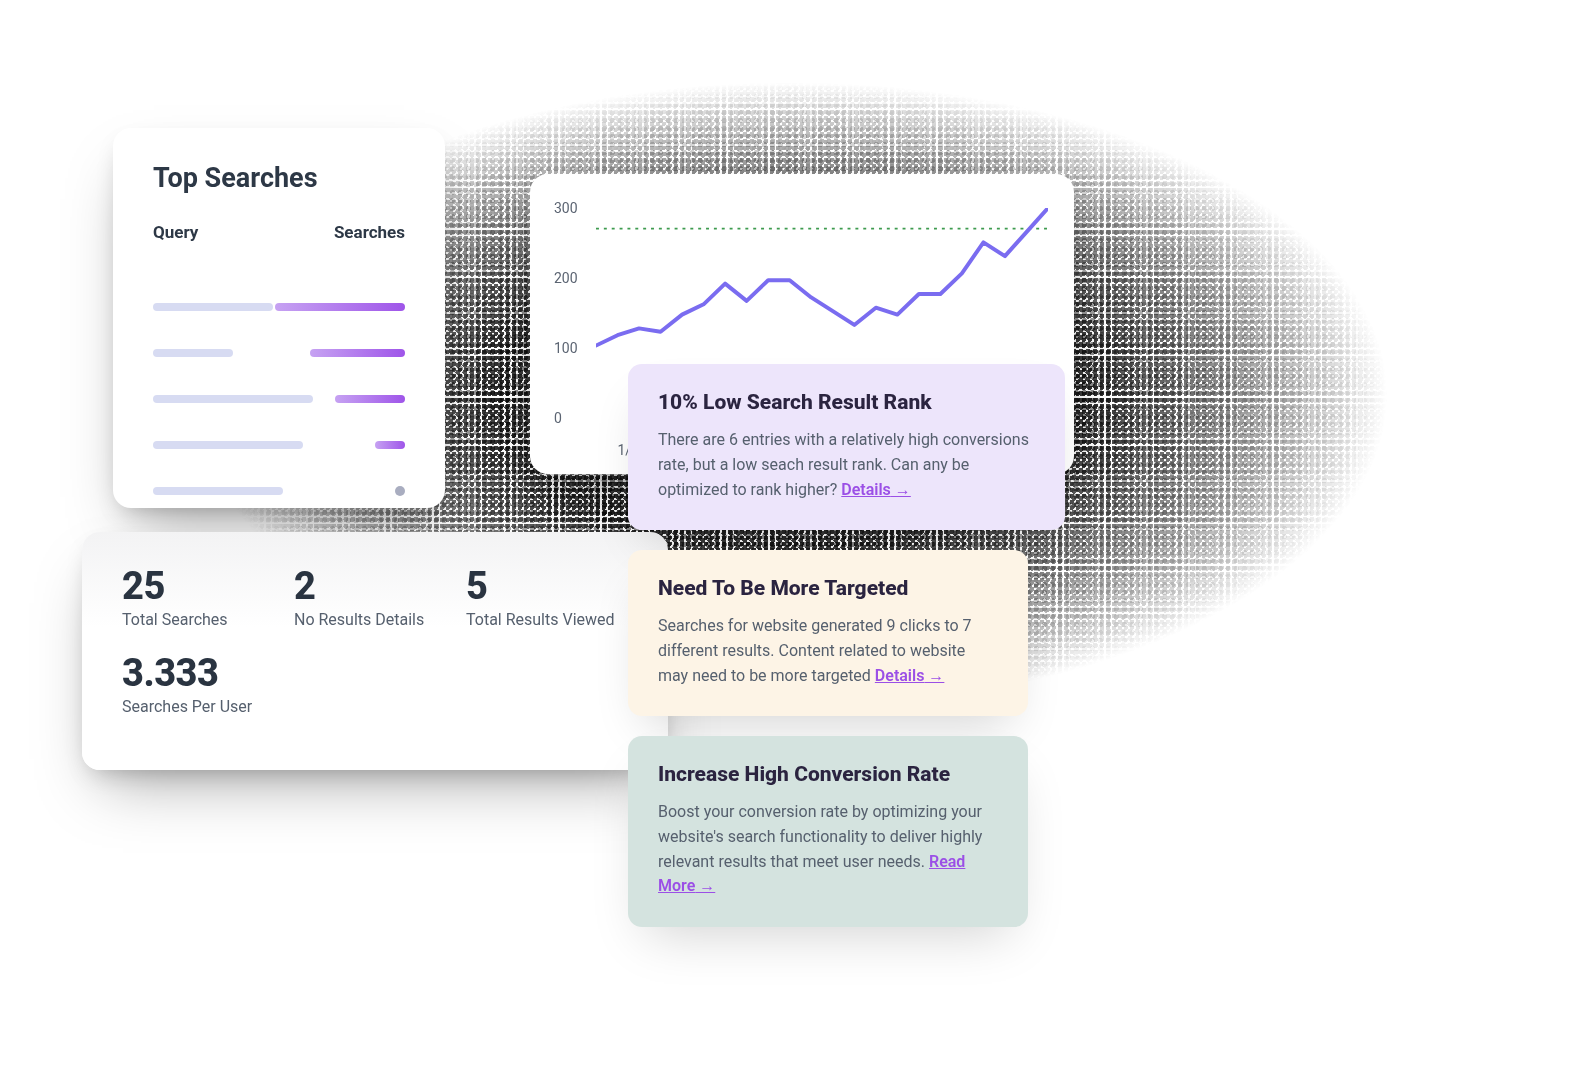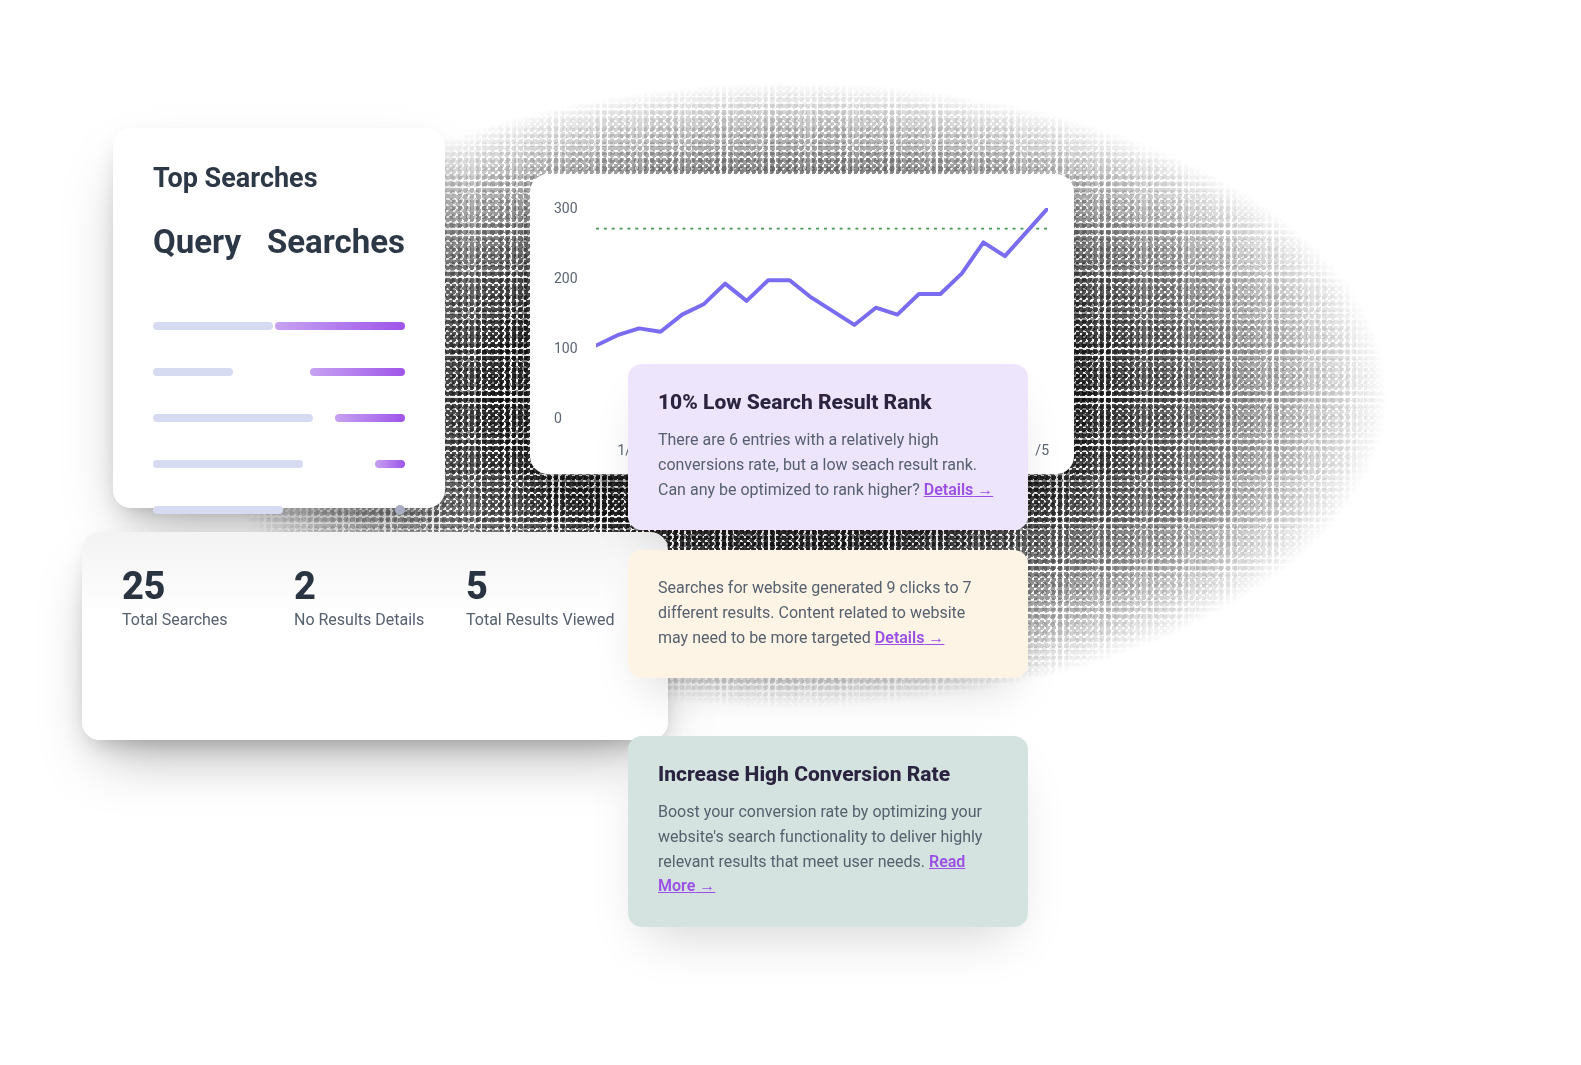--- a/index.html
+++ b/index.html
@@ -57,21 +57,21 @@
   }
   .ts-title {
     font-size: 27px;
     font-weight: 700;
     color: #2d3846;
     margin-bottom: 28px;
   }
   .ts-headers {
     display: flex;
     justify-content: space-between;
-    font-size: 33px;
+    font-size: 17px;
     font-weight: 700;
     color: #2d3846;
     margin-bottom: 42px;
   }
   .ts-row {
     display: flex;
     justify-content: space-between;
     align-items: center;
     height: 46px;
   }
@@ -126,21 +126,21 @@
   }
 
   
   .popover {
     position: absolute;
     border-radius: 14px;
     padding: 26px 30px 28px;
     z-index: 9;
     box-shadow: 0 24px 50px -18px rgba(0,0,0,0.18);
   }
-  .popover.purple { background: #ede5fb; left: 628px; top: 364px; width: 400px; }
+  .popover.purple { background: #ede5fb; left: 628px; top: 364px; width: 437px; }
   .popover.cream  { background: #fdf4e6; left: 628px; top: 550px; width: 400px; }
   .popover.teal   { background: #d4e3df; left: 628px; top: 736px; width: 400px; }
   .popover h3 {
     font-size: 21px;
     font-weight: 800;
     color: #2b2440;
     margin-bottom: 14px;
   }
   .popover p {
     font-size: 16px;
@@ -152,21 +152,21 @@
     font-weight: 600;
     text-decoration: underline;
   }
   .arrow::after { content: " →"; }
 
   
   .stats-card {
     left: 82px;
     top: 532px;
     width: 586px;
-    height: 208px;
+    height: 238px;
     padding: 32px 40px;
     display: grid;
     grid-template-columns: repeat(3, 1fr);
     grid-template-rows: repeat(2, 1fr);
     column-gap: 10px;
     background: linear-gradient(180deg, #f3f3f4 0%, #ffffff 40%);
   }
   .stat .value {
     font-size: 38px;
     font-weight: 800;
@@ -234,20 +234,21 @@
 </div>
 
 <div class="popover purple">
   <h3>10% Low Search Result Rank</h3>
   <p>
     <span>There are 6 entries with a relatively high conversions rate, but a low seach result rank. Can any be optimized to rank higher? </span><a href="#" class="arrow">Details</a>
   </p>
 </div>
 
 <div class="popover cream">
+  <h3>Need To Be More Targeted</h3>
   <p>
     <span>Searches for website generated 9 clicks to 7 different results. Content related to website may need to be more targeted </span><a href="#" class="arrow">Details</a>
   </p>
 </div>
 
 <div class="popover teal">
   <h3>Increase High Conversion Rate</h3>
   <p>
     <span>Boost your conversion rate by optimizing your website's search functionality to deliver highly relevant results that meet user needs. </span><a href="#" class="arrow">Read More</a>
   </p>
@@ -259,13 +260,17 @@
       <div class="label">Total Searches</div>
     </div>
     <div class="stat">
       <div class="value">2</div>
       <div class="label">No Results Details</div>
     </div>
     <div class="stat">
       <div class="value">5</div>
       <div class="label">Total Results Viewed</div>
     </div>
+    <div class="stat">
+      <div class="value">3.333</div>
+      <div class="label">Searches Per User</div>
+    </div>
   </div>
 
 </body></html>

